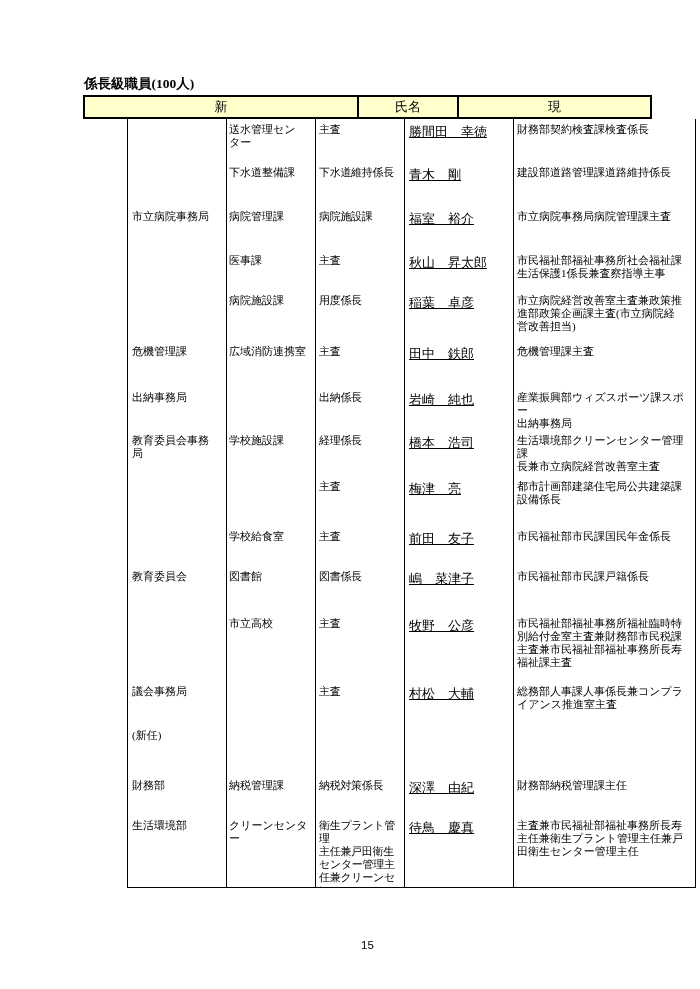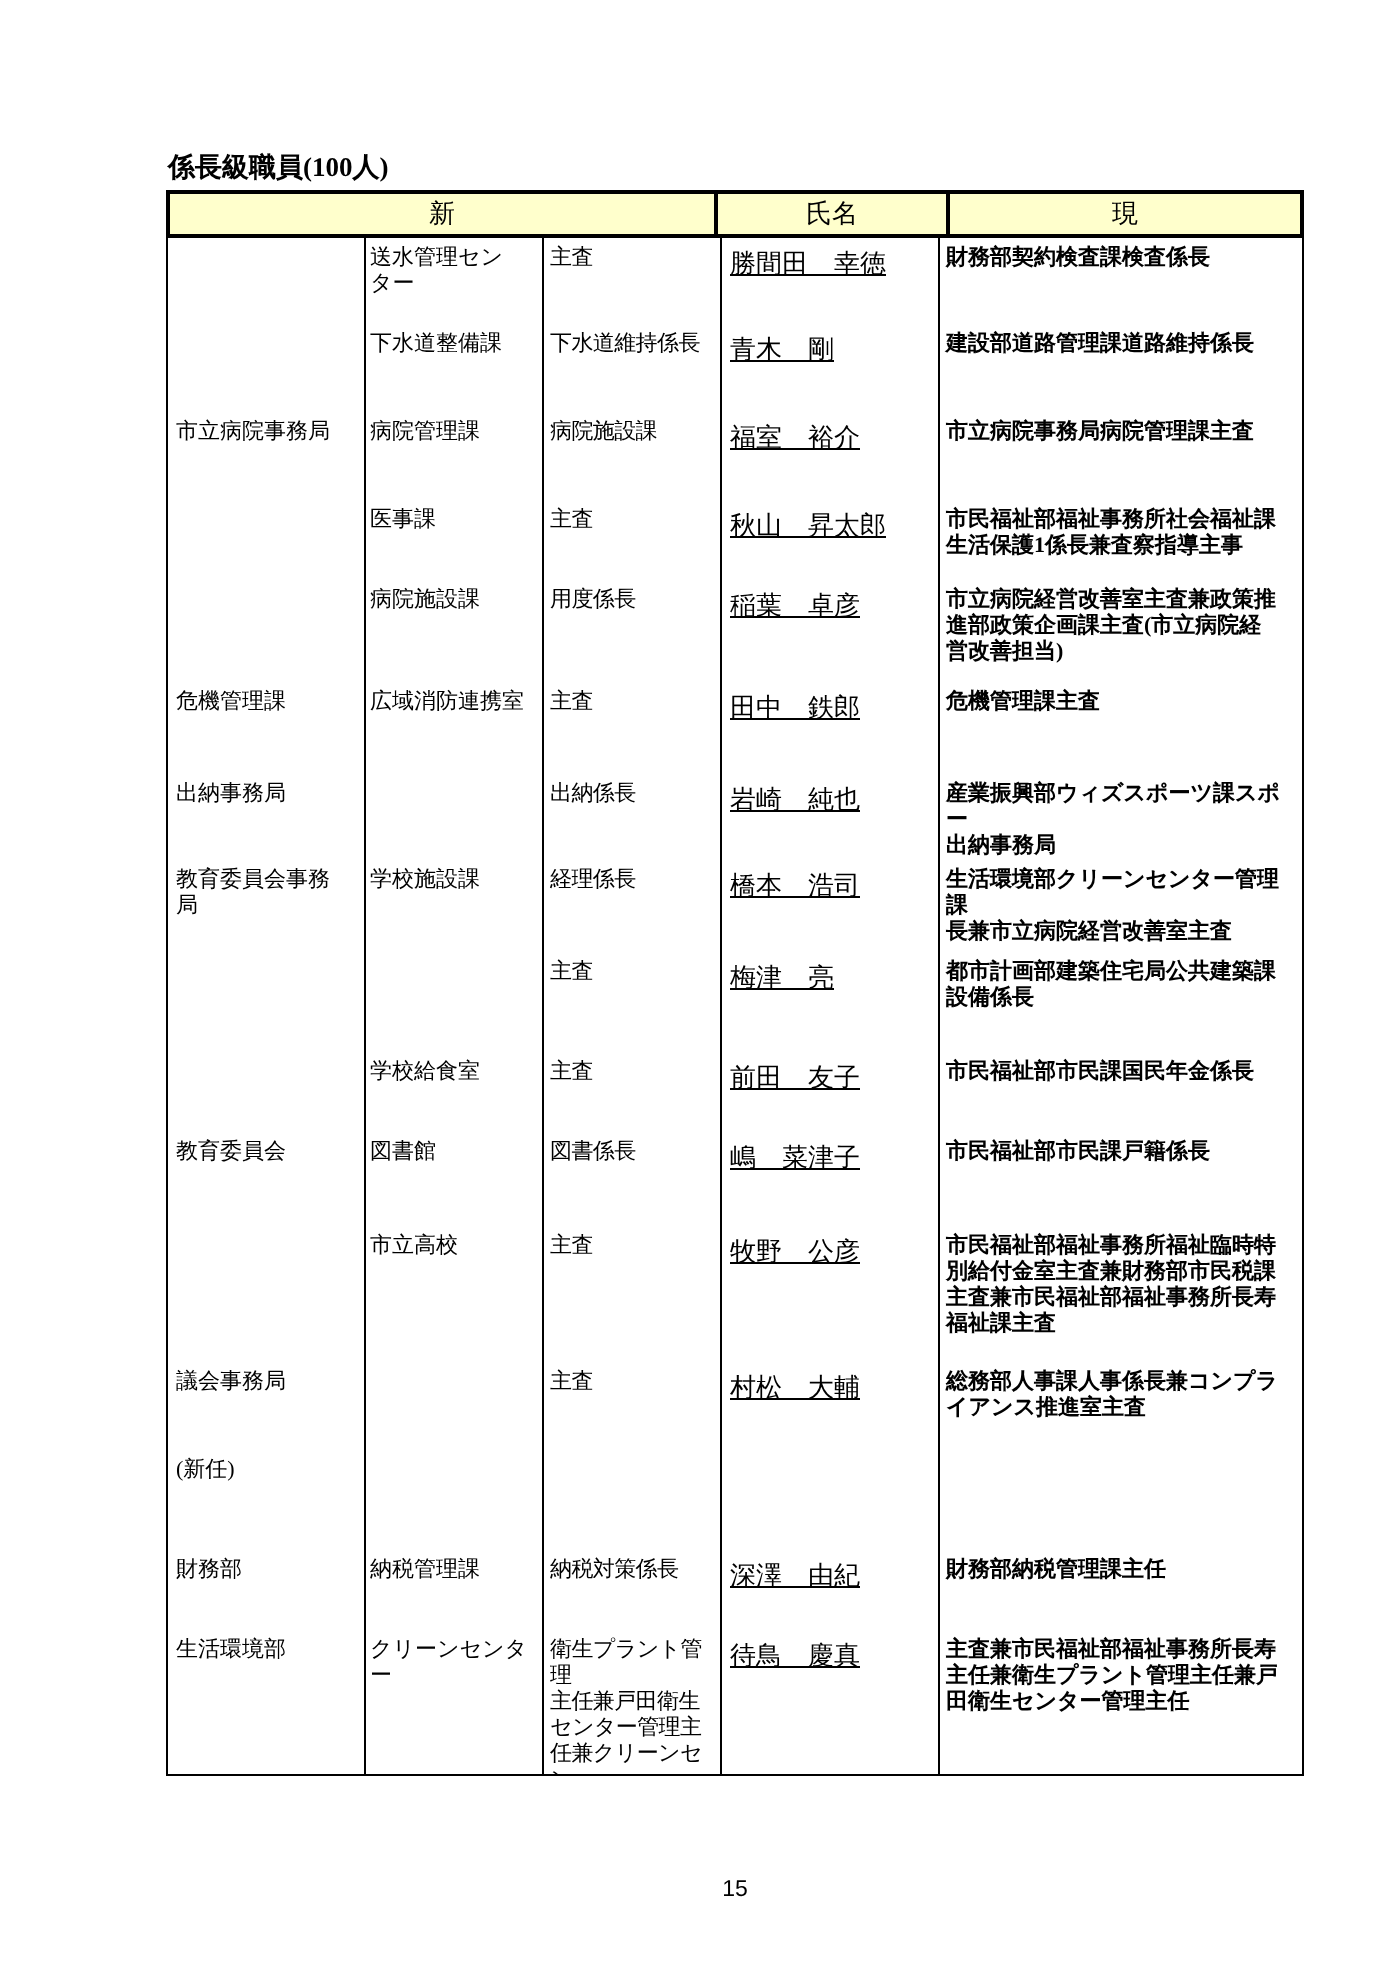--- a/index.html
+++ b/index.html
@@ -16,42 +16,43 @@
   .ptable{position:absolute;left:83px;top:95px;width:569px;}
   .thead{
     display:flex;box-sizing:border-box;width:569px;height:24px;
     background:#FFFFCC;border:2px solid #000;
   }
   .th{
     box-sizing:border-box;font-size:13px;line-height:20px;text-align:center;
     border-right:2px solid #000;overflow:hidden;
   }
   .th-new{width:274px;}
-  .th-name{width:116px;}
+  .th-name{width:100px;}
   .th-current{flex:1;border-right:none;}
   .tbody{
     position:relative;box-sizing:border-box;width:569px;height:769px;
     border-left:1px solid #000;border-right:1px solid #000;border-bottom:1px solid #000;
     overflow:hidden;
+    margin-left:44px;
   }
   .vline{position:absolute;top:0;bottom:0;width:1px;background:#000;}
   .vl-1{left:98px;}
   .vl-2{left:187px;}
   .vl-3{left:276px;}
   .vl-4{left:385px;}
   .trow{position:absolute;left:0;width:569px;height:0;overflow:visible;}
   .cell{
     position:absolute;top:0;font-size:11px;line-height:13px;
     white-space:pre-line;overflow:visible;
   }
   .cell-dept{left:4px;width:90px;}
   .cell-section{left:101px;width:85px;}
   .cell-position{left:191px;width:84px;letter-spacing:-0.3px;}
   .cell-name{left:281px;width:101px;font-size:13px;line-height:15px;top:1px;white-space:nowrap;text-decoration:underline;}
-  .cell-current{left:389px;width:177px;font-weight:bold;}
+  .cell-current{left:389px;width:177px;}
   .page-number{
     position:absolute;left:83px;top:939px;width:569px;text-align:center;
     font-family:"Liberation Sans","DejaVu Sans",sans-serif;font-size:11.5px;
   }
 </style>
 </head>
 <body>
 
 <div class="page-title">係長級職員(100人)</div>
 

